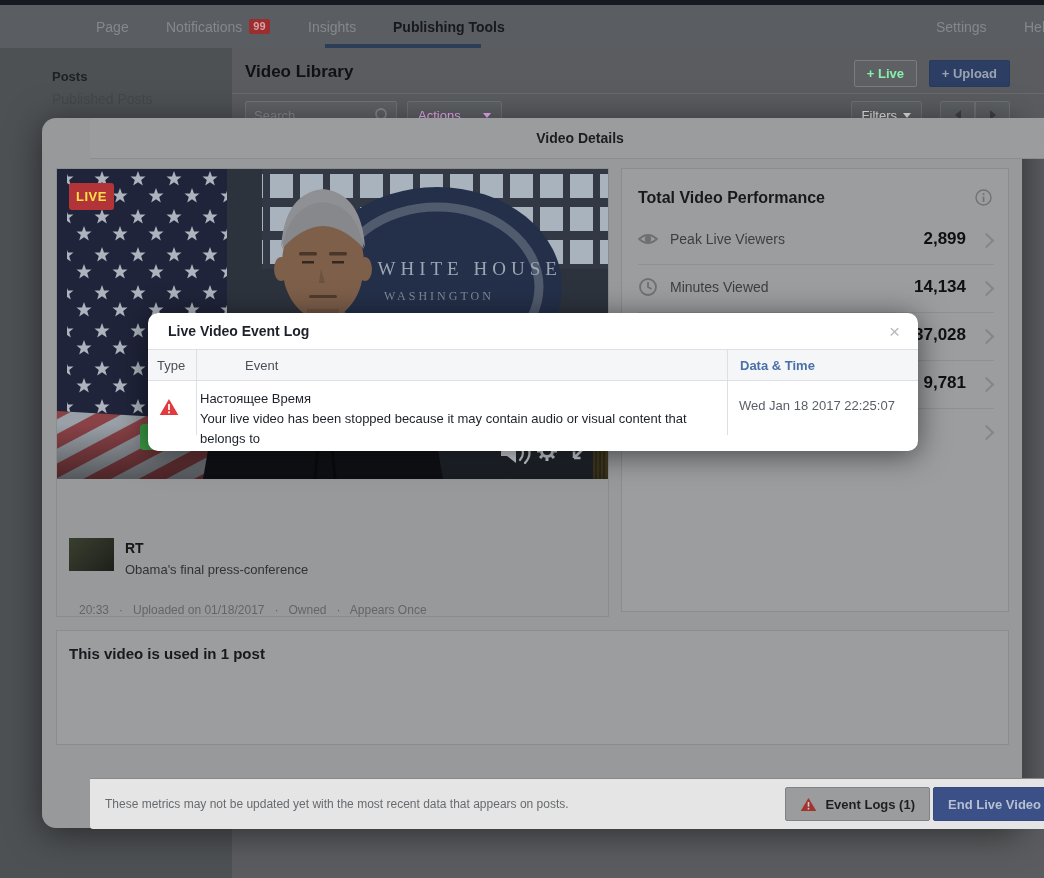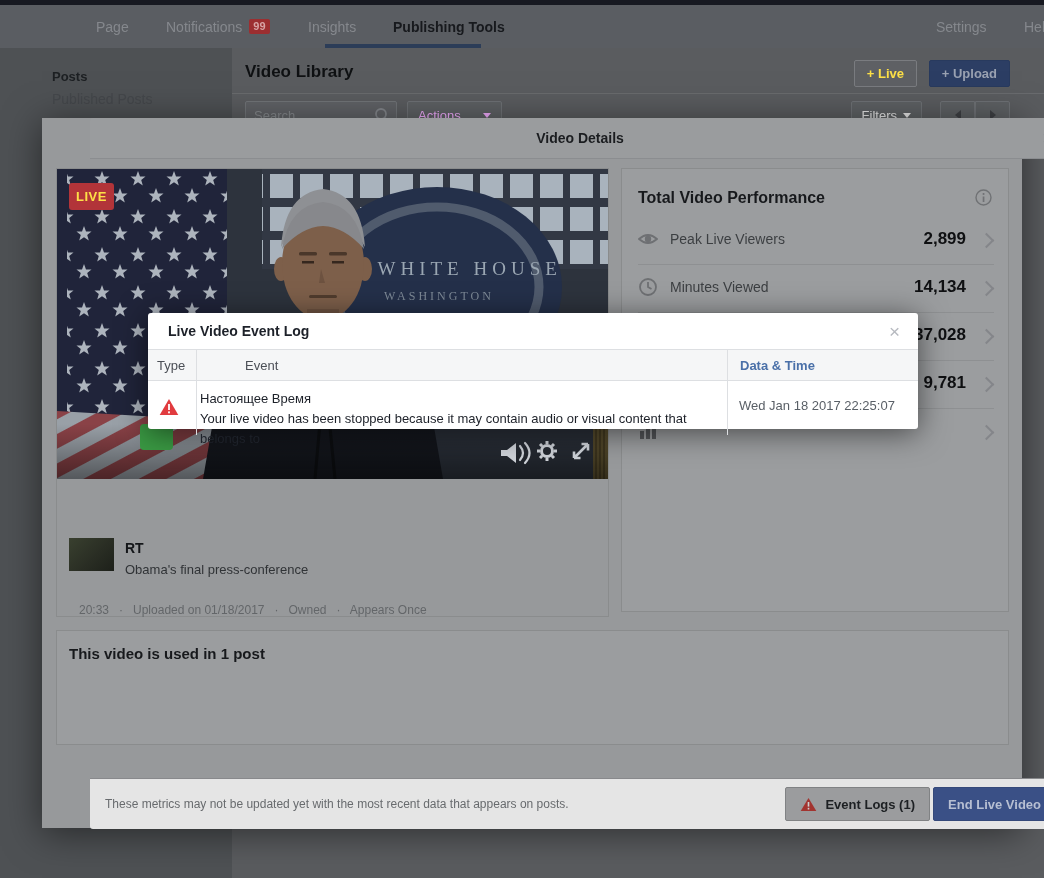--- a/index.html
+++ b/index.html
@@ -17,35 +17,35 @@
   .nav-badge{display:inline-block;margin-left:7px;padding:1px 4px;border-radius:2px;
     background:#9c2e30;color:#d7a3a4;font-size:11px;font-weight:bold;line-height:13px;}
   .caret{width:0;height:0;border-left:4px solid transparent;border-right:4px solid transparent;
     border-top:5px solid currentColor;display:inline-block;margin-left:6px;}
   .sidebar{left:0;top:48px;width:232px;height:830px;background:#4e5154;border-right:1px solid #454749;}
   .mainpanel{left:232px;top:48px;width:812px;height:830px;background:#5a5c5f;}
   .vl-divider{left:232px;top:93px;width:812px;height:1px;background:#696b6e;}
   .vl-title{left:245px;top:62px;font-size:17px;font-weight:bold;color:#0f1113;}
   .btn-dim{height:27px;padding:0 12px;border-radius:2px;font-size:13px;font-weight:bold;
     display:inline-flex;align-items:center;justify-content:center;cursor:pointer;box-sizing:border-box;}
-  .btn-live{background:#5e6064;border:1px solid #7a7c80;color:#fde047;}
+  .btn-live{background:#5e6064;border:1px solid #7a7c80;color:#86efac;}
   .btn-upload{background:#2c3e64;border:1px solid #283a5e;color:#9aa2b2;}
   .search-input{left:245px;top:101px;width:152px;height:28px;box-sizing:border-box;
     background:#606266;border:1px solid #717478;border-radius:2px;padding:0 26px 0 8px;
     font-size:13px;color:#85888c;font-family:"Liberation Sans",sans-serif;}
   .search-input::placeholder{color:#85888c;}
   .toolbtn{top:101px;height:28px;padding:0 10px;background:#5e6164;border:1px solid #6e7175;
     border-radius:2px;font-size:13px;display:inline-flex;align-items:center;cursor:pointer;box-sizing:border-box;}
   .tri-left{width:0;height:0;border-top:5px solid transparent;border-bottom:5px solid transparent;
     border-right:6px solid #3e4044;display:inline-block;}
   .tri-right{width:0;height:0;border-top:5px solid transparent;border-bottom:5px solid transparent;
     border-left:6px solid #3e4044;display:inline-block;}
 
   
-  .modal{left:42px;top:118px;width:980px;height:710px;background:#97999b;border-radius:0;
+  .modal{left:42px;top:118px;width:980px;height:710px;background:#97999b;border-radius:14px;
     box-shadow:0 5px 35px rgba(0,0,0,.5);z-index:10;}
   .modal-header{left:0;top:0;width:980px;height:40px;background:#9a9c9e;border-bottom:1px solid #8b8d90;
     border-radius:3px 3px 0 0;}
   .modal-title{width:100%;text-align:center;line-height:40px;font-size:14px;font-weight:bold;color:#1b1d20;}
   .close-x{font-size:20px;color:#7c7e81;cursor:pointer;line-height:20px;}
 
   .leftbox{left:14px;top:50px;width:551px;height:447px;border:1px solid #8a8c8d;box-sizing:content-box;background:#97999b;}
   .player{left:0;top:0;width:551px;height:310px;overflow:hidden;background:#272c35;}
   .live-badge{left:12px;top:14px;width:45px;height:27px;background:#b23439;border-radius:3px;
     color:#fde047;font-size:13px;font-weight:bold;letter-spacing:.5px;display:flex;align-items:center;justify-content:center;}
@@ -76,21 +76,21 @@
   .btn-eventlogs{position:absolute;right:140px;top:8px;height:34px;padding:0 14px;background:#9b9c9e;
     border:1px solid #808284;border-radius:2px;display:inline-flex;align-items:center;gap:8px;
     font-size:13px;font-weight:bold;color:#1d2023;cursor:pointer;box-sizing:border-box;}
   .btn-endlive{position:absolute;right:14px;top:8px;height:34px;padding:0 14px;background:#3a5086;
     border:1px solid #35497a;border-radius:2px;display:inline-flex;align-items:center;
     font-size:13px;font-weight:bold;color:#b7bfd2;cursor:pointer;box-sizing:border-box;}
 
   .green-badge{left:140px;top:424px;width:33px;height:26px;background:#3a9943;border-radius:4px;z-index:40;}
 
   
-  .popup{left:148px;top:313px;width:770px;height:116px;background:#fff;border-radius:3px;
+  .popup{left:148px;top:313px;width:770px;height:138px;background:#fff;border-radius:10px;
     box-shadow:0 4px 30px rgba(0,0,0,.55);z-index:50;}
   .popup-title{left:20px;top:10px;font-size:14px;font-weight:bold;color:#1d2129;}
   .popup-x{position:absolute;right:18px;top:8px;font-size:19px;color:#b7bac0;cursor:pointer;}
   .log-head{left:0;top:36px;width:770px;height:32px;background:#f5f6f7;border-top:1px solid #dddfe2;
     border-bottom:1px solid #dddfe2;box-sizing:border-box;}
   .log-col-type{position:absolute;left:0;top:0;width:48px;height:100%;}
   .log-col-event{position:absolute;left:48px;top:0;width:531px;height:100%;border-left:1px solid #dddfe2;}
   .log-col-date{position:absolute;left:579px;top:0;width:191px;height:100%;border-left:1px solid #dddfe2;padding-left:8px;}
   .log-head-label{position:absolute;left:9px;top:8px;font-size:13px;color:#4b4f56;}
   .log-head-label.ev{left:12px;margin-left:36px;}

